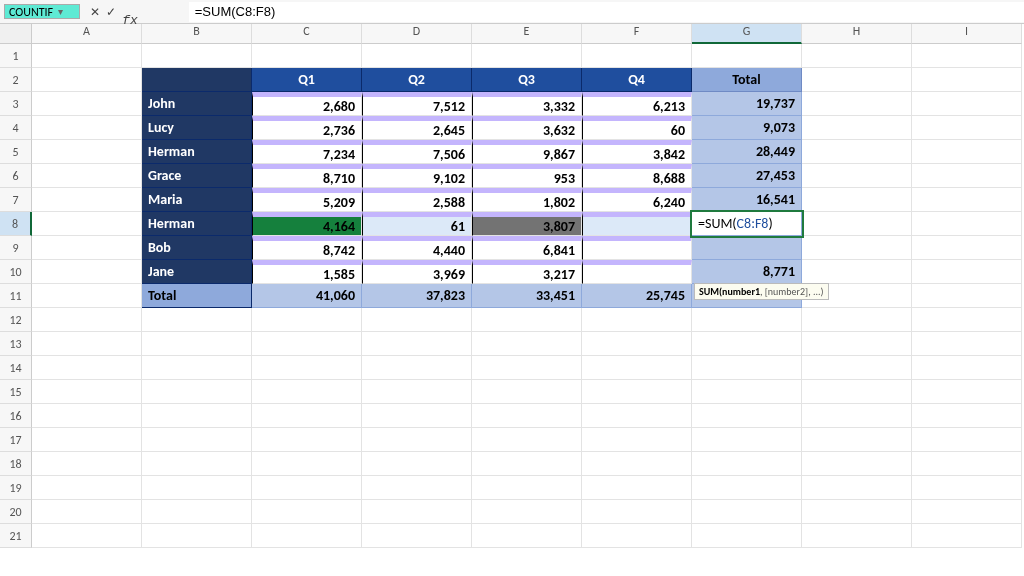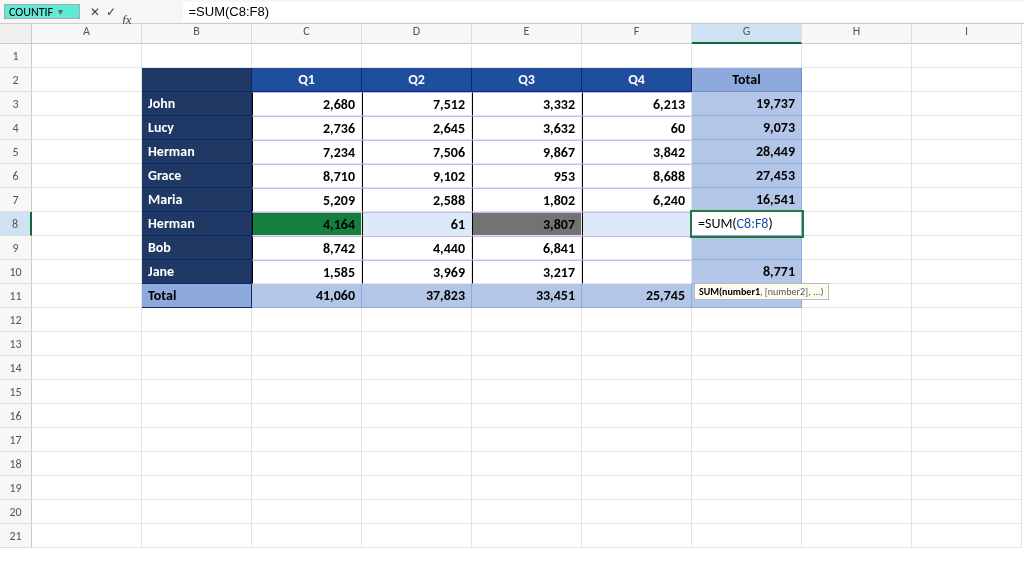--- a/index.html
+++ b/index.html
@@ -38,21 +38,21 @@
     text-align: right;
   }
   .fb-btns {
     display: flex;
     align-items: center;
     gap: 6px;
     margin: 0 6px 0 10px;
     color: #444;
   }
   .fb-btn { cursor: pointer; }
-  .fx { font-style: italic; font-family: Liberation Serif, serif; font-size: 13px; margin-top: 17px; }
+  .fx { font-style: italic; font-family: Liberation Mono, monospace; font-size: 13px; margin-top: 17px; }
   .formula-input {
     flex: 1;
     border: none;
     outline: none;
     background: #fff;
     height: 20px;
     padding-left: 6px;
     font-size: 13px;
     margin-left: 45px;
   }
@@ -117,21 +117,21 @@
   }
   .name-cell {
     background: #203864;
     color: #fff;
     font-weight: bold;
     border-color: #0b2a6b;
   }
   .name-cell.corner-blank { background: #203864; }
   .val {
     justify-content: flex-end;
-    border-top: 1px solid #c4b5fd;
+    border-top: 5px solid #c4b5fd;
     border-left: 1px solid #000;
     font-weight: 600;
   }
   .tot {
     background: #b4c6e7;
     justify-content: flex-end;
     font-weight: bold;
     border-color: #8ea9db;
   }
   .active-cell {

